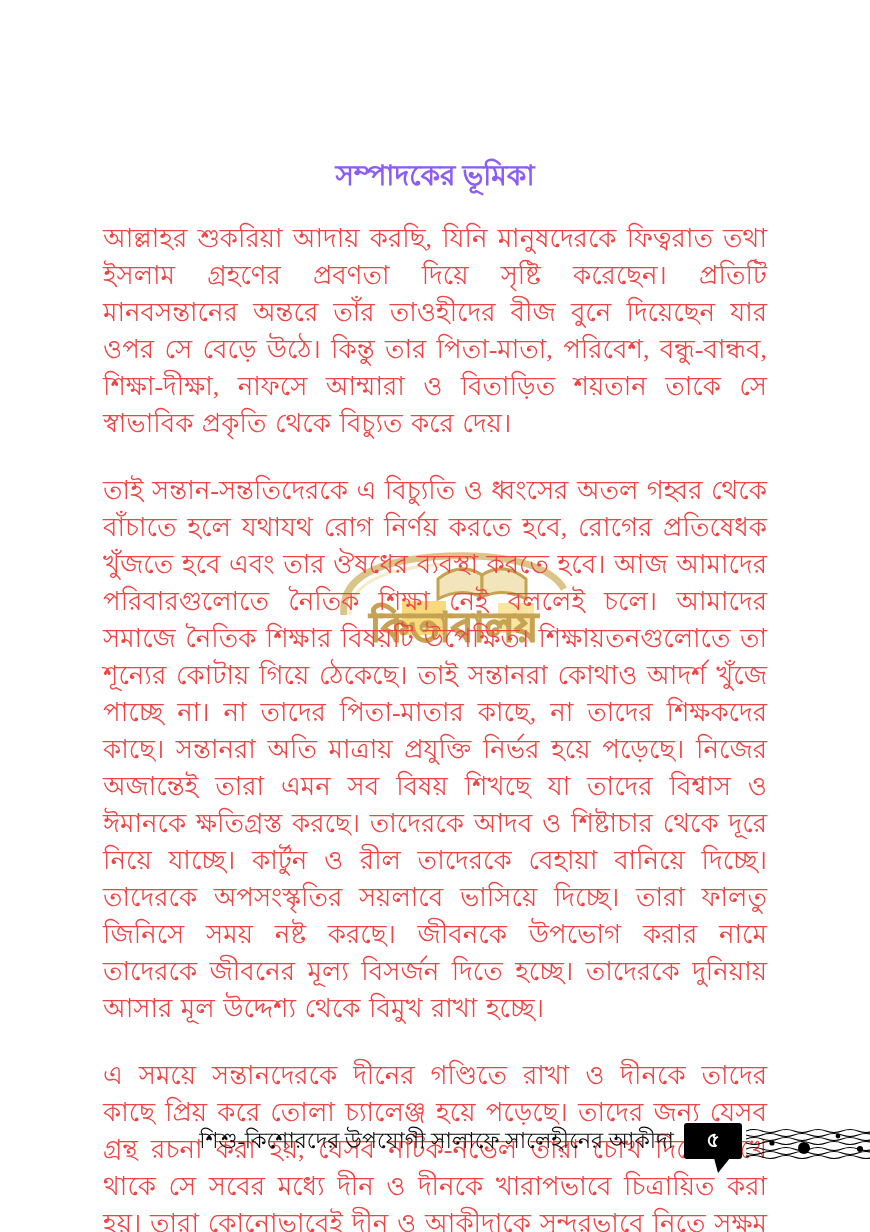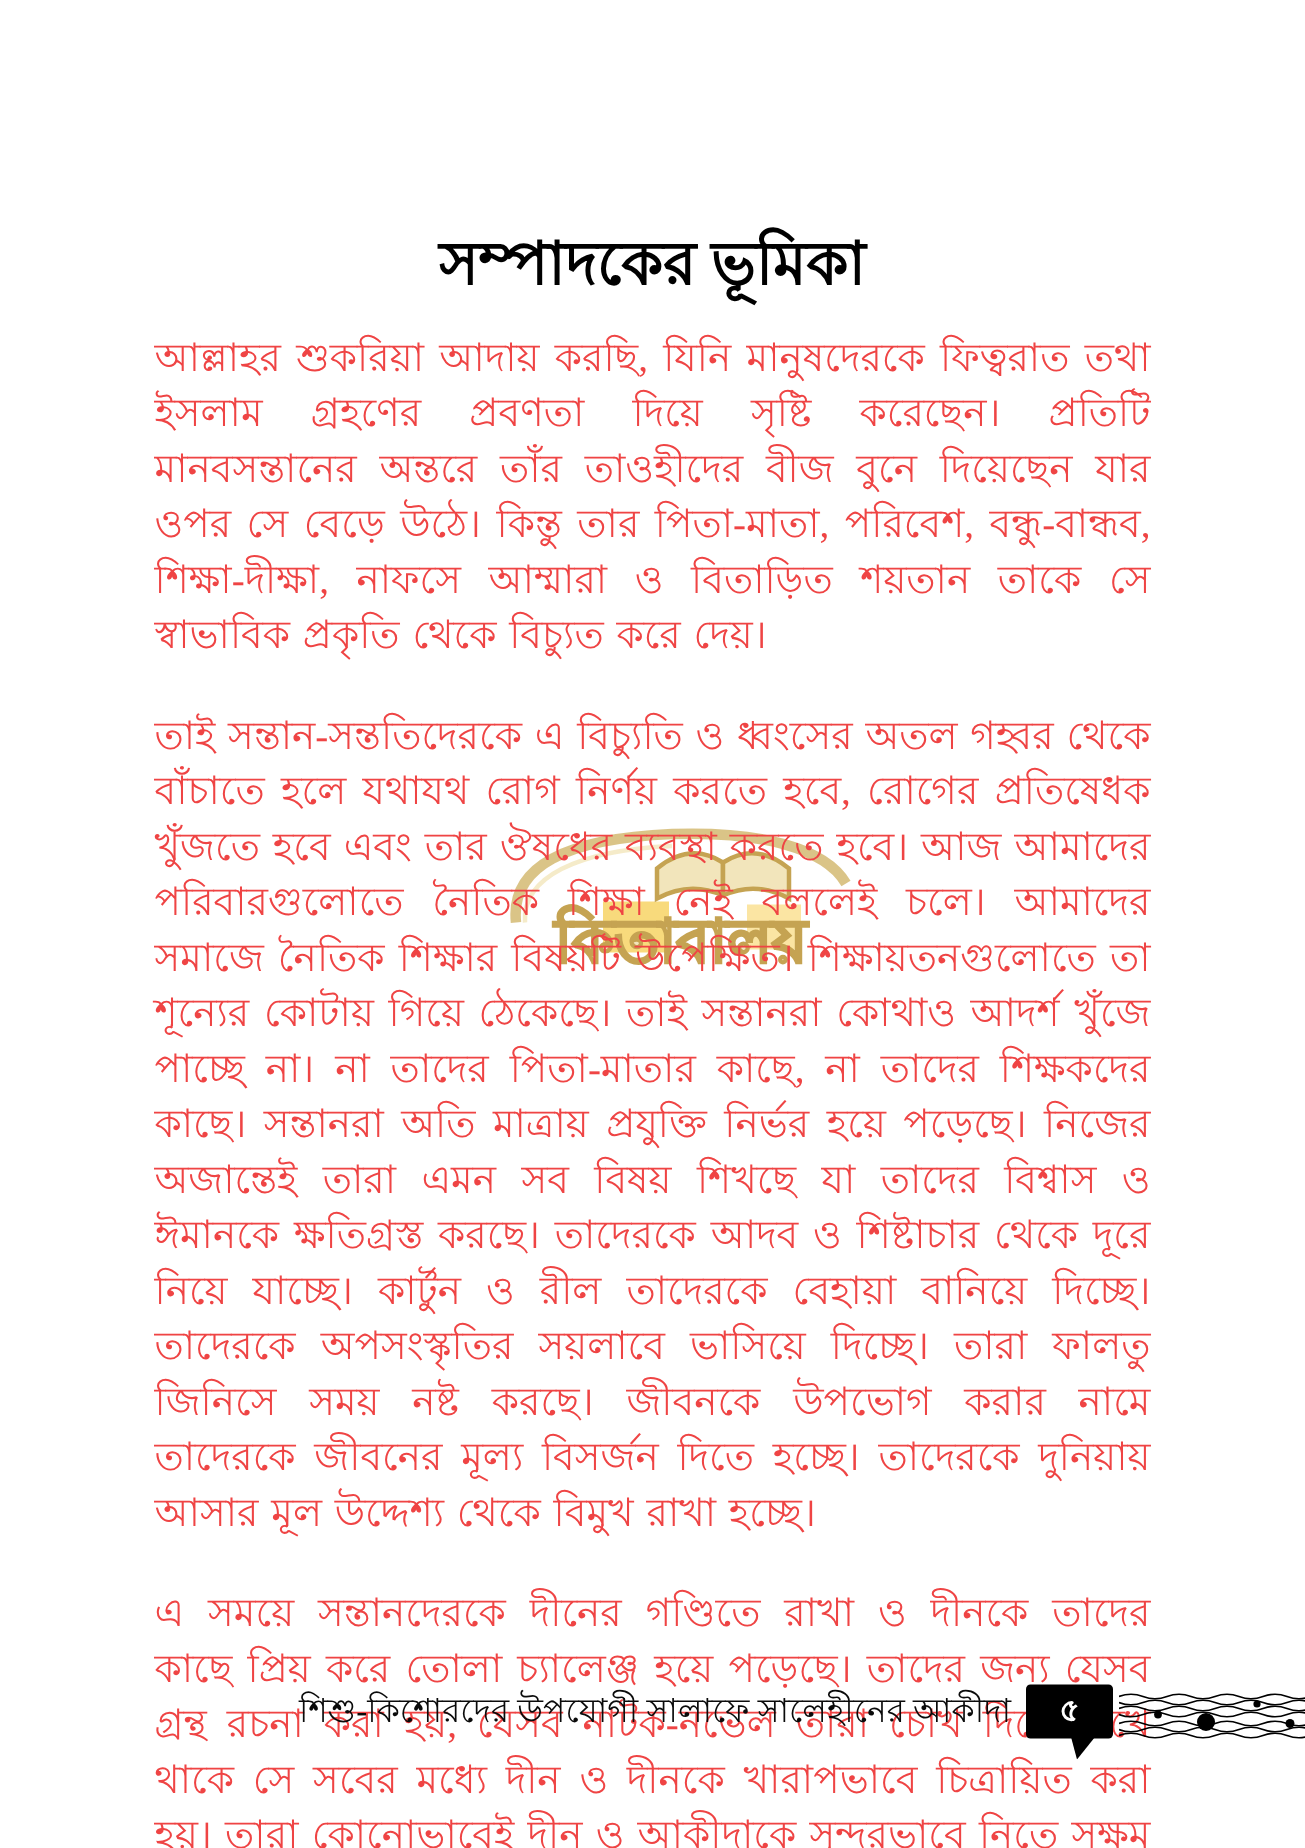--- a/index.html
+++ b/index.html
@@ -13,24 +13,24 @@
     height: 1232px;
     background: #ffffff;
     overflow: hidden;
     font-family: "Liberation Serif", "DejaVu Serif", serif;
     color: #0d0d0d;
   }
   .page-title {
     margin: 0;
     padding-top: 150px;
     text-align: center;
-    font-size: 40px;
+    font-size: 28px;
     line-height: 52px;
     font-weight: bold;
-    color: #000000;
+    color: #8b5cf6;
     position: relative;
     z-index: 2;
   }
   .body-text {
     position: relative;
     z-index: 2;
     width: 664px;
     margin: 18px auto 0 auto;
   }
   .body-text p {

